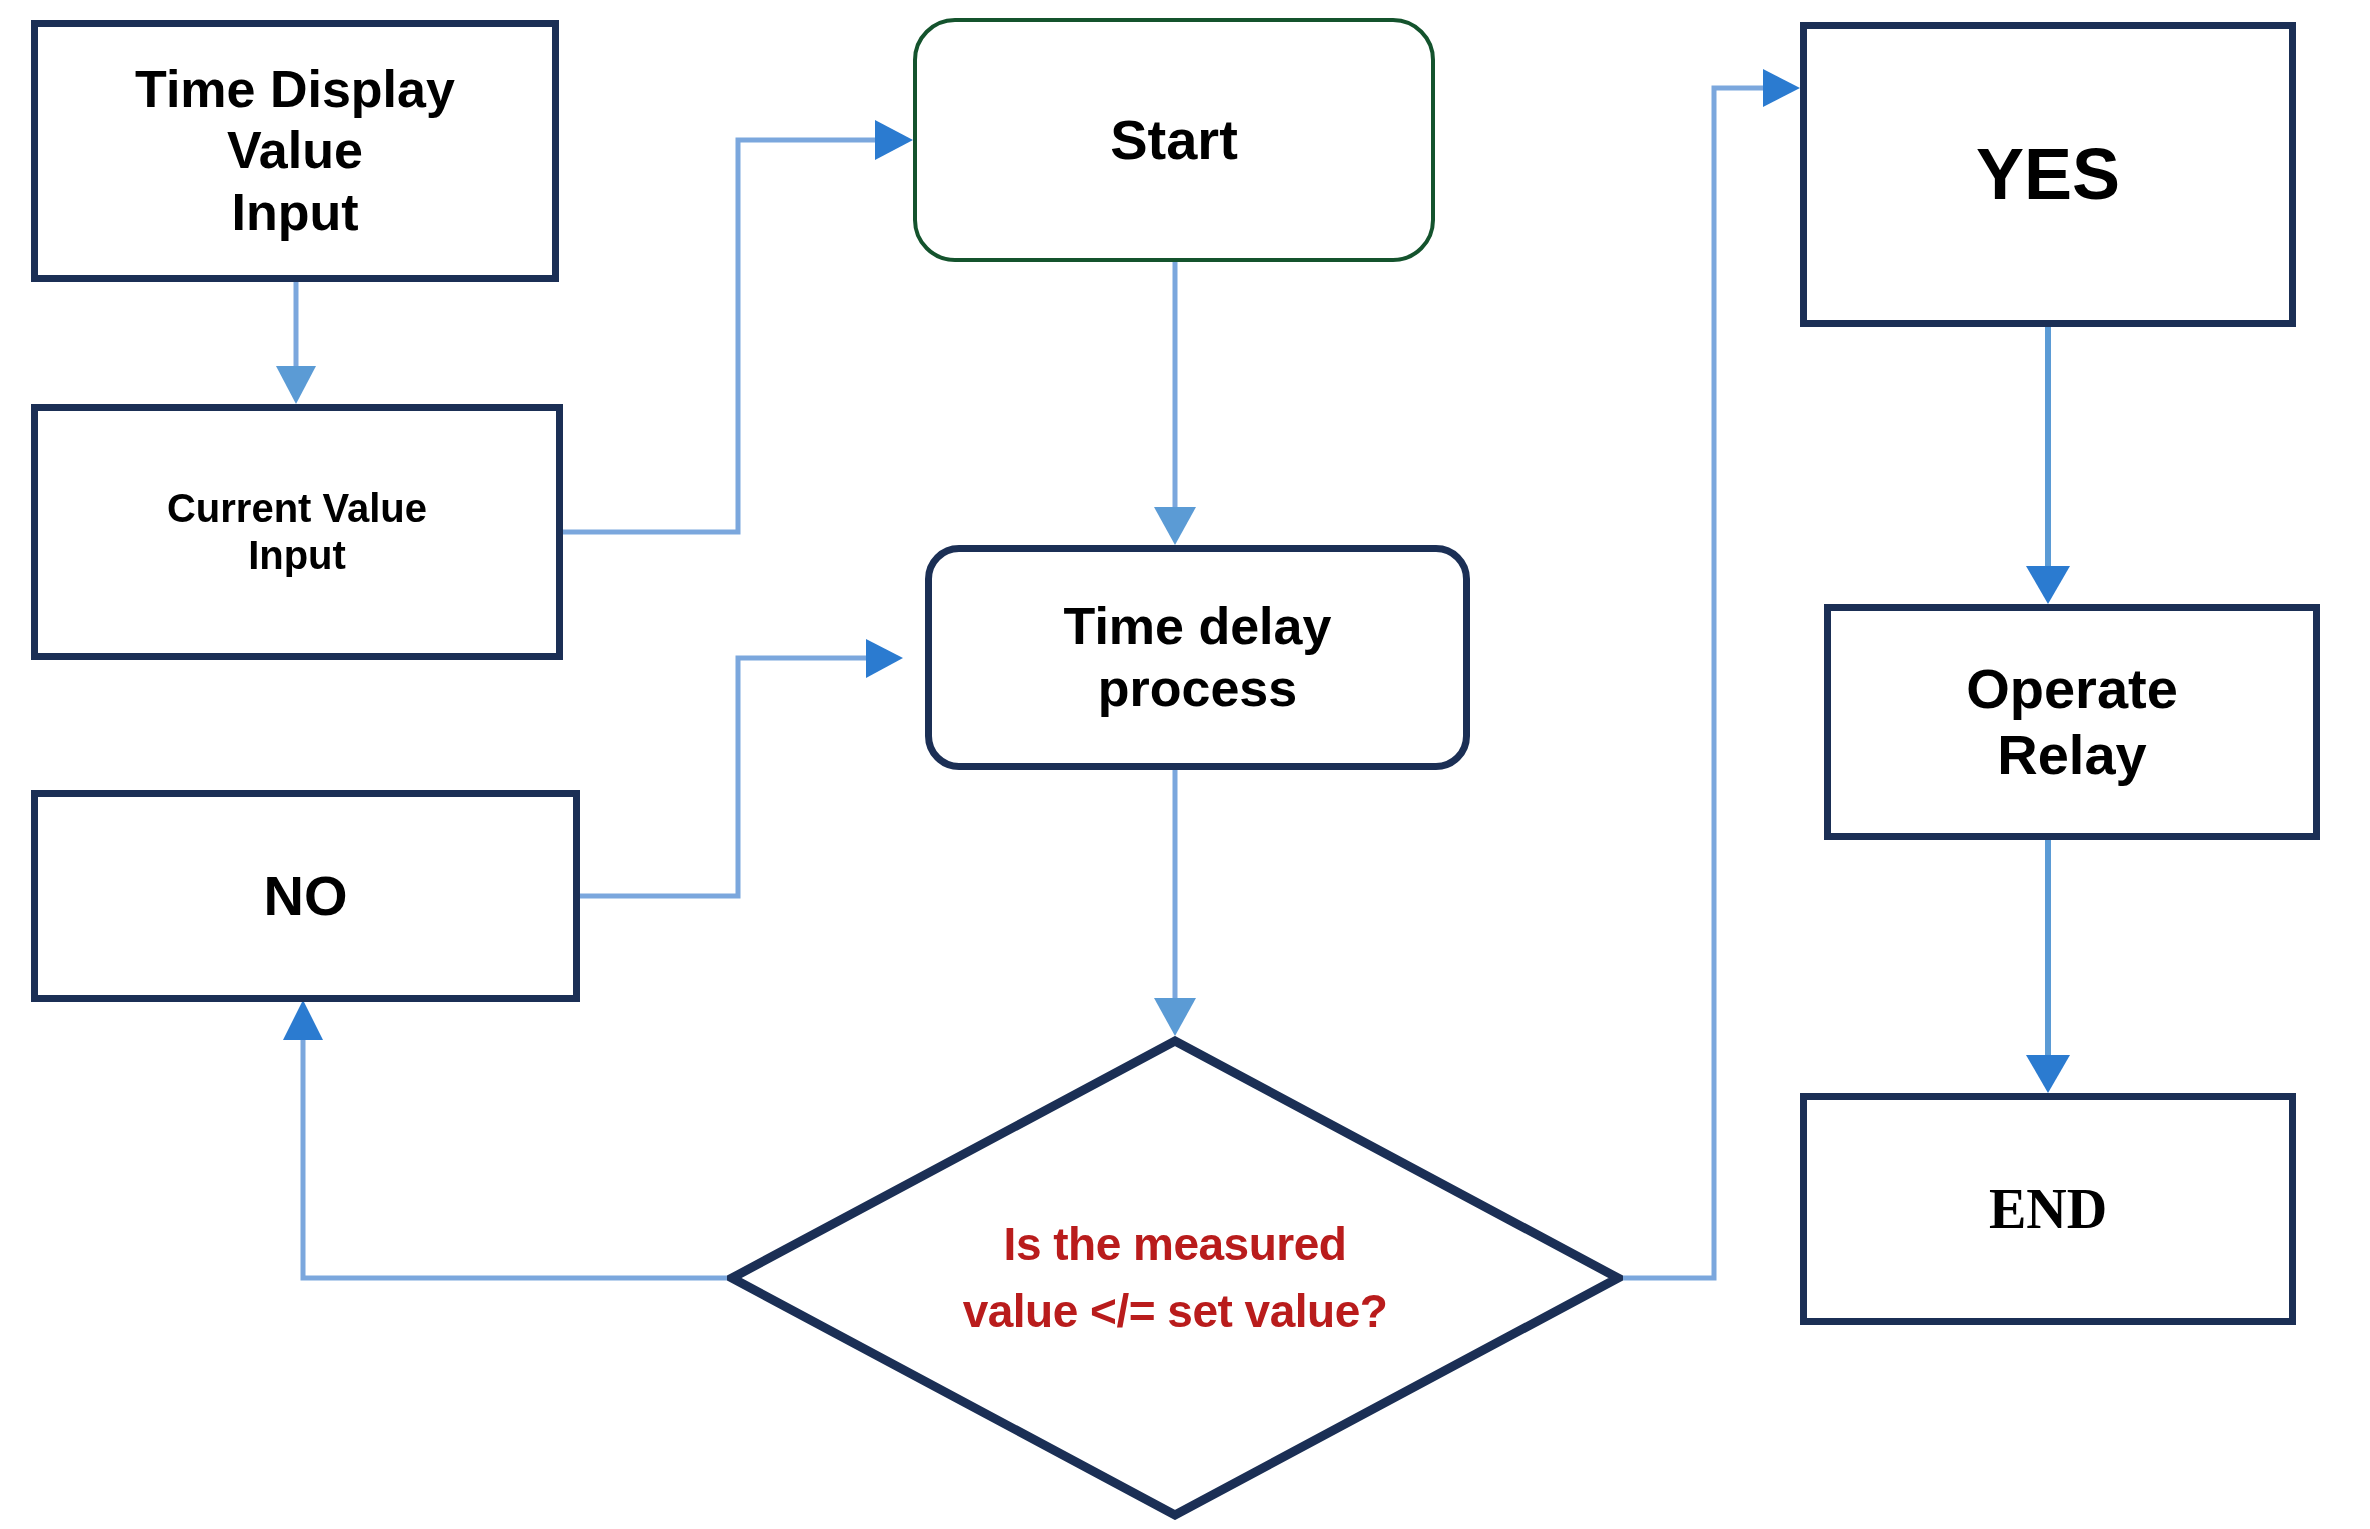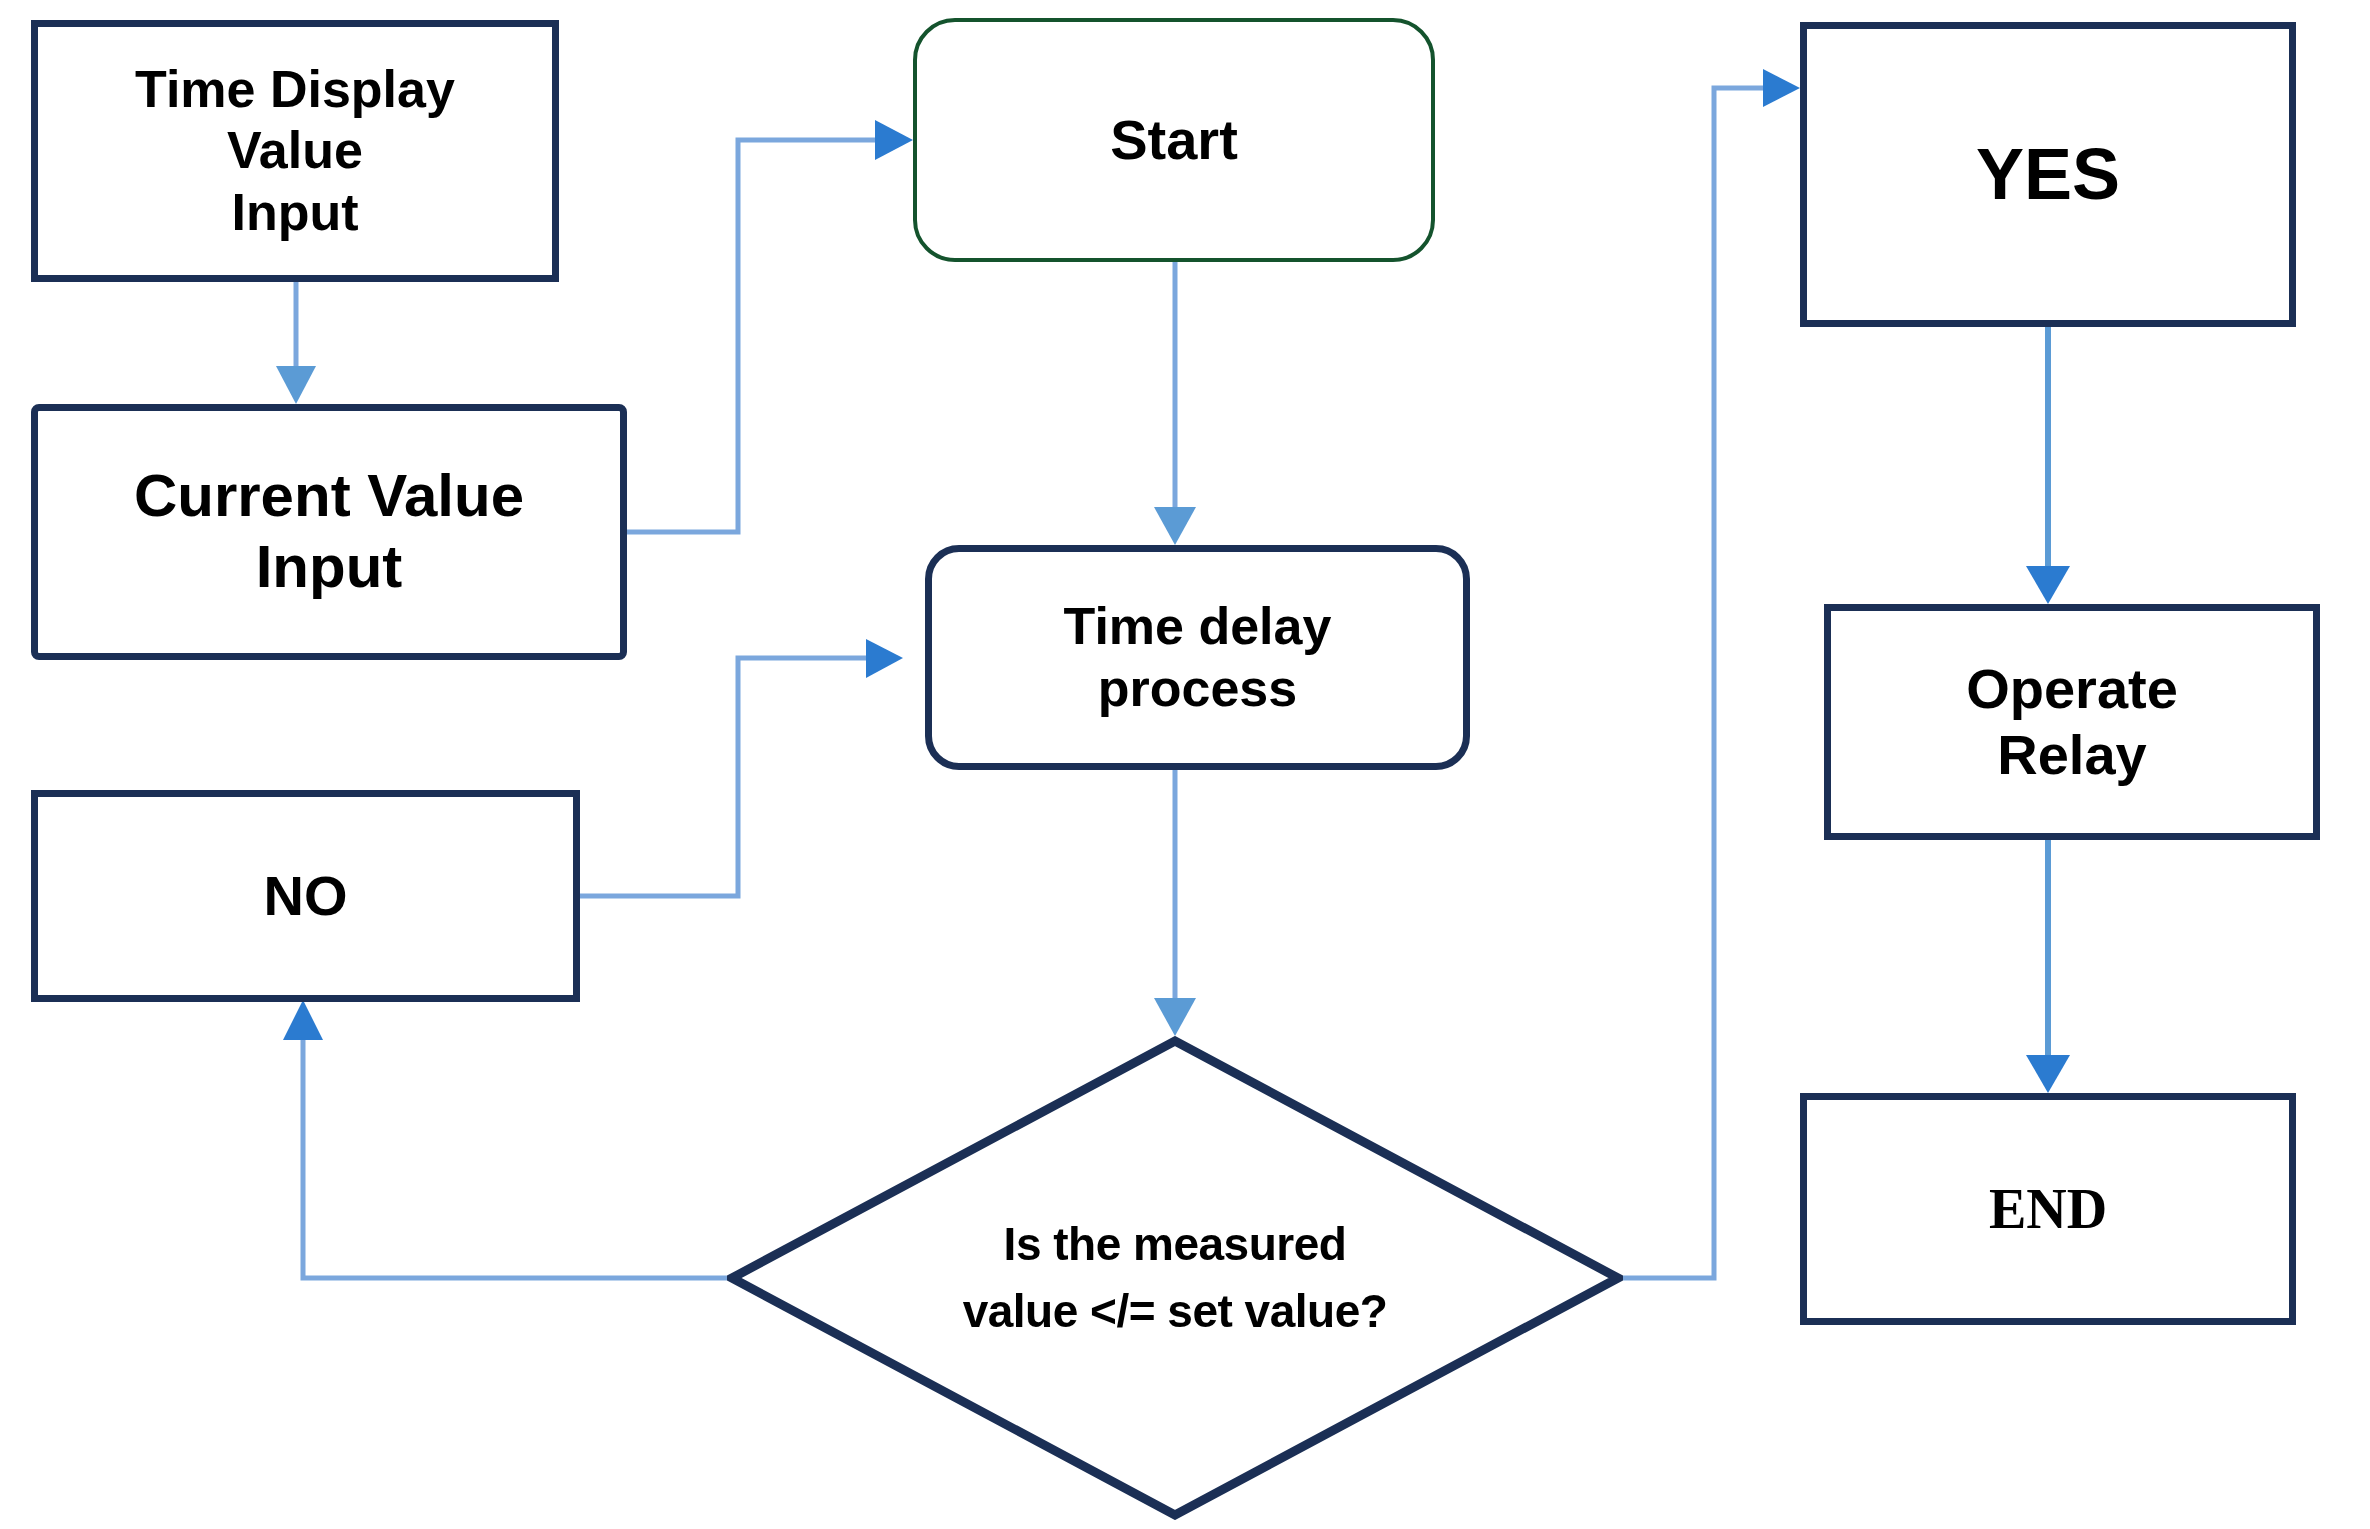--- a/index.html
+++ b/index.html
@@ -44,21 +44,21 @@
   }
   .diamond-wrap svg { display: block; }
   .diamond-text {
     position: absolute;
     left: 0; top: 0;
     width: 100%; height: 100%;
     display: flex;
     align-items: center;
     justify-content: center;
     text-align: center;
-    color: #000000;
+    color: #b91c1c;
     font-weight: bold;
     line-height: 1.45;
     letter-spacing: -0.5px;
   }
   .diamond-text .label { white-space: pre-line; display: block; }
 
   
   #wires {
     position: absolute;
     left: 0; top: 0;
@@ -124,21 +124,21 @@
       <polygon class="ah-mid" points="2048,1093 2026,1055 2070,1055"></polygon>
     </g>
   </svg>
 
   <div class="node box-navy" style="left:31px; top:20px; width:528px; height:262px; font-size:52px;">
     <span class="label">Time Display
 Value
 Input</span>
   </div>
 
-  <div class="node box-navy" style="left:31px; top:404px; width:596px; height:256px; font-size:60px;border-radius:8px;">
+  <div class="node box-navy" style="left:31px; top:404px; width:532px; height:256px; font-size:40px;">
     <span class="label">Current Value
 Input</span>
   </div>
 
   <div class="node box-navy" style="left:31px; top:790px; width:549px; height:212px; font-size:56px;">
     <span class="label">NO</span>
   </div>
 
   <div class="node box-black rounded-start" style="left:913px; top:18px; width:522px; height:244px; font-size:56px;">
     <span class="label">Start</span>

